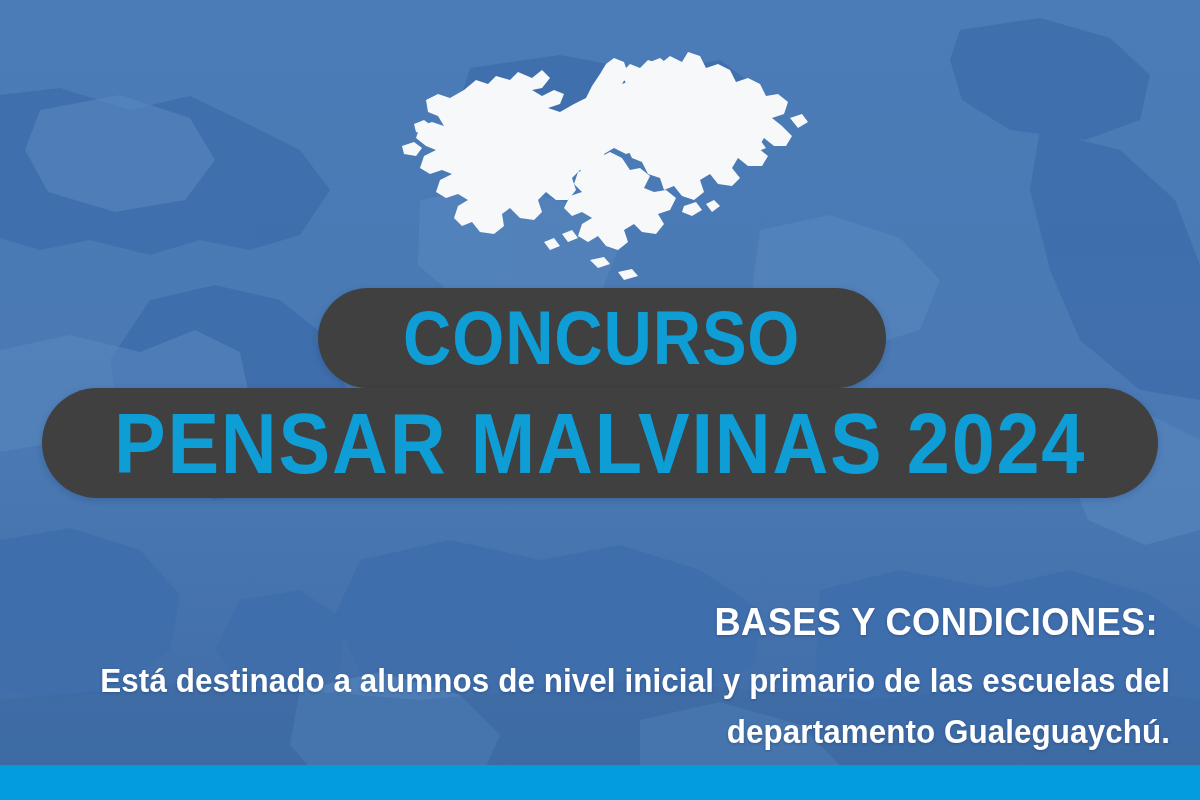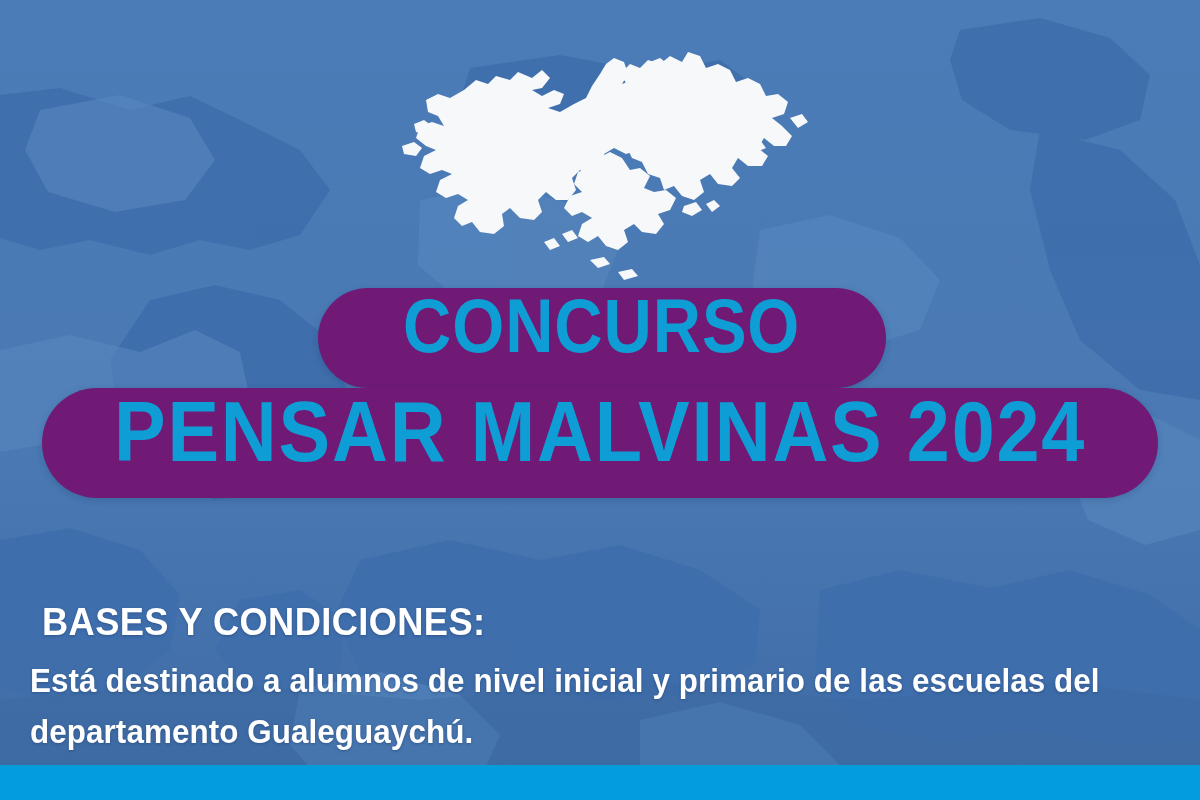--- a/index.html
+++ b/index.html
@@ -32,22 +32,23 @@
     left:392px; top:28px;
     width:424px; height:258px;
     z-index:3;
   }
   .map-wrap svg{ width:100%; height:100%; display:block; }
 
   
   .pill{
     position:absolute;
     z-index:5;
-    background:#701a75;
+    background:#404040;
     display:flex;
+    align-items:center;
     justify-content:center;
     box-shadow:0 2px 7px rgba(20,45,85,.22);
   }
   .pill-text{
     color:#0f9dd6;
     font-family:"Liberation Sans Narrow","Liberation Sans", sans-serif;
     font-weight:bold;
     letter-spacing:.5px;
     white-space:nowrap;
     transform:scaleX(.88);
@@ -68,21 +69,21 @@
     border-radius:55px;
   }
   #pill-pensar .pill-text{ font-size:86px; letter-spacing:2px; transform:scaleX(.9); }
 
   
   .copy{
     position:absolute;
     left:0; top:600px;
     width:1200px;
     z-index:6;
-    text-align:left;
+    text-align:right;
     color:#ffffff;
     text-shadow:0 1px 3px rgba(18,42,80,.35);
   }
   .copy-heading{
     font-family:"Liberation Sans Narrow","Liberation Sans", sans-serif;
     font-weight:bold;
     font-size:39px;
     line-height:44px;
     letter-spacing:.4px;
     transform:scaleX(.93);

